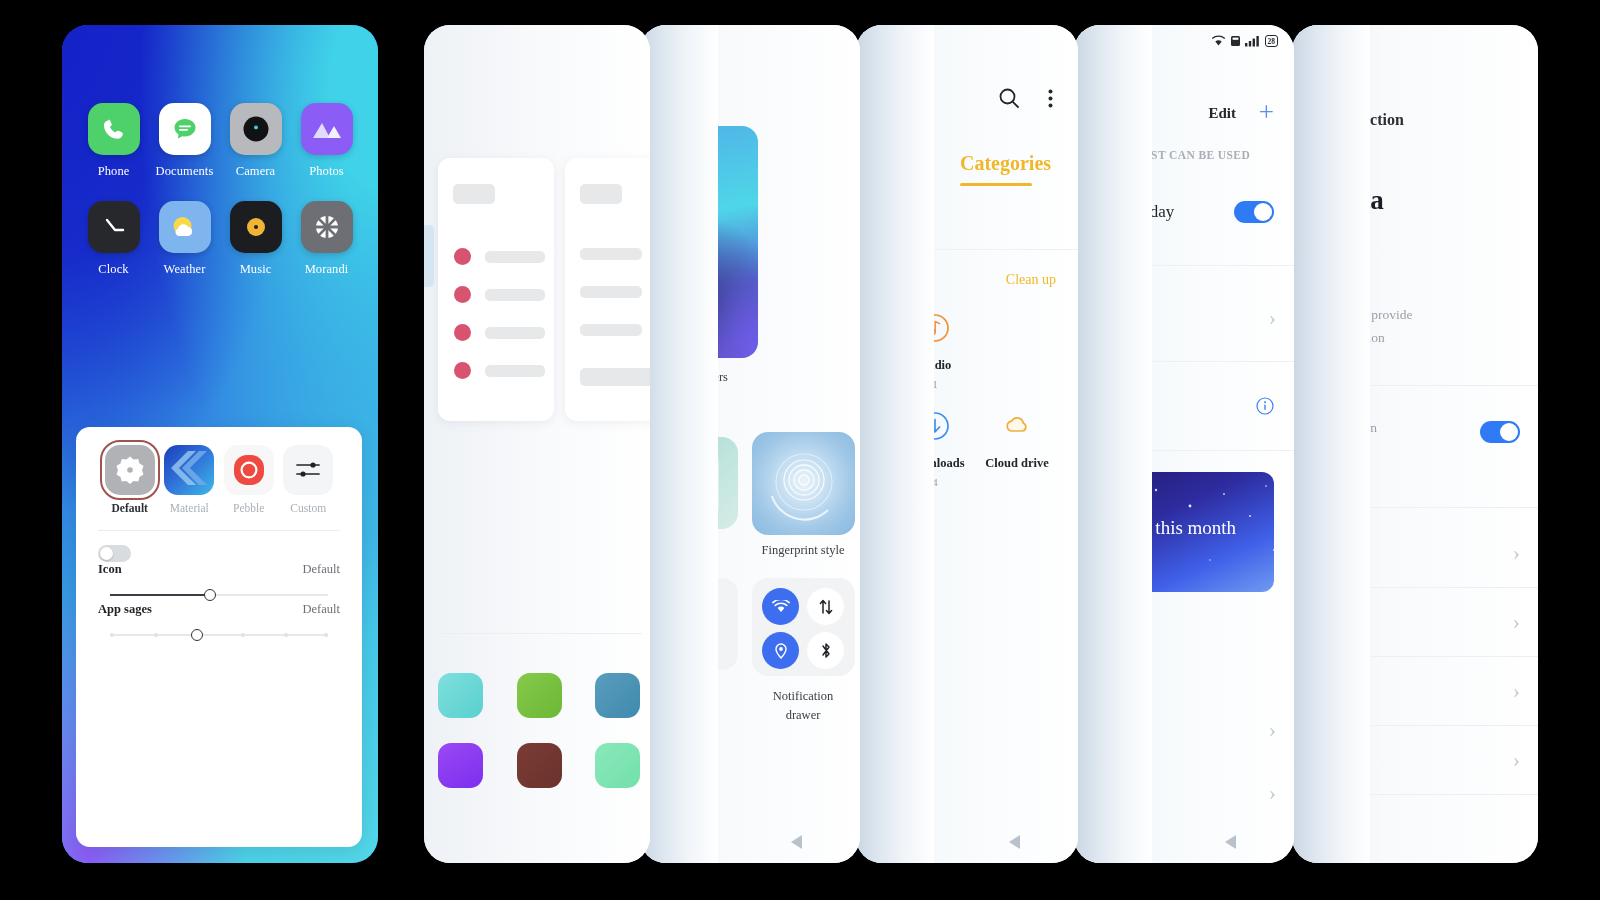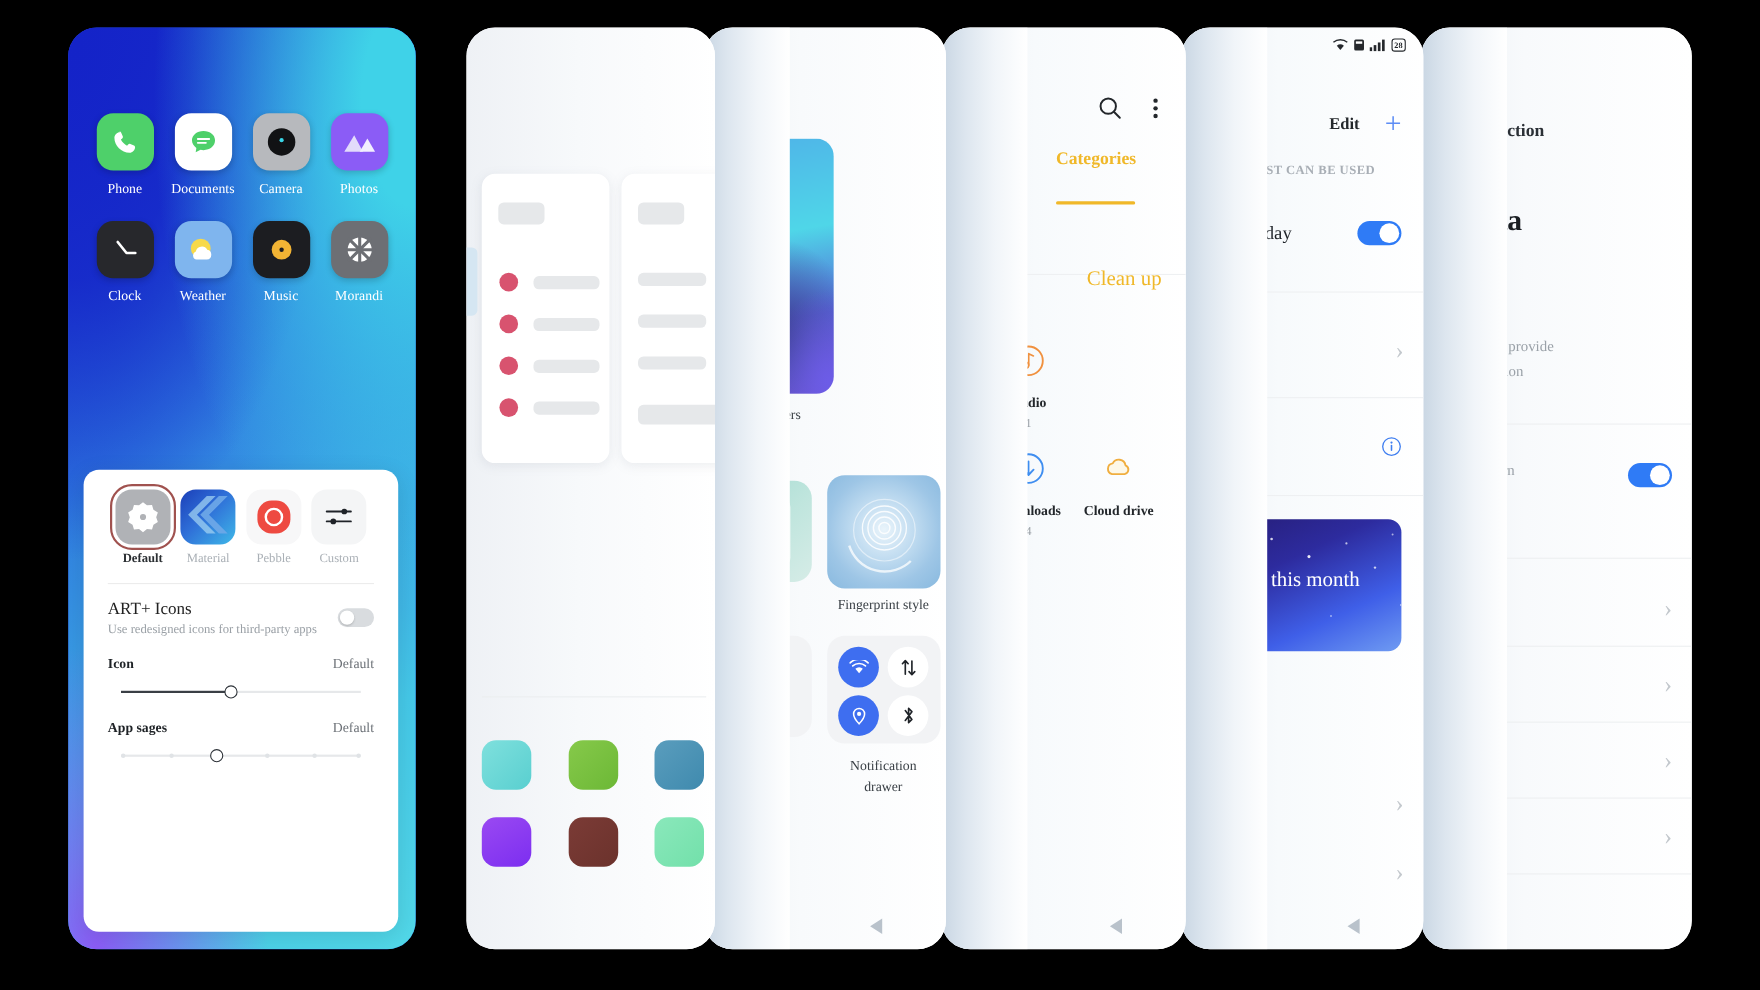--- a/index.html
+++ b/index.html
@@ -62,21 +62,21 @@
                  display:flex; align-items:center; justify-content:center; position:relative; }
   .style-thumb.sel { outline:2px solid #a0524f; outline-offset:3px; border-radius:15px; }
   .style-label { font-size:11.5px; color:#aab0b6; }
   .style-label.on { color:#2b2f33; font-weight:bold; }
   .sheet-div { height:1px; background:#ececec; margin:16px 0 14px; }
   .row-title { font-size:15.5px; color:#222; }
   .row-sub { font-size:11.5px; color:#9aa0a6; margin-top:3px; }
   .toggle-off { width:33px; height:17px; border-radius:9px; background:#d9dcdf; position:relative; }
   .toggle-off i { position:absolute; left:2px; top:2px; width:13px; height:13px; border-radius:50%;
                   background:#fff; box-shadow:0 1px 2px rgba(0,0,0,.2); }
-  .sliderow { display:flex; justify-content:space-between; align-items:center; margin-top:18px; }
+  .sliderow { display:flex; justify-content:space-between; align-items:center; }
   .slab { font-size:12.5px; font-weight:bold; color:#1e2226; }
   .sval { font-size:12.5px; color:#6b7076; }
   .track { position:relative; height:14px; margin:11px 12px 0; }
   .track .line { position:absolute; left:0; right:0; top:6px; height:1.6px; background:#e6e8ea; }
   .track .fill { position:absolute; left:0; top:6px; height:1.6px; background:#3a3f45; }
   .track .knob { position:absolute; top:1px; width:12px; height:12px; border-radius:50%;
                  background:#fff; border:1.6px solid #2f343a; }
   .track .dot { position:absolute; top:5px; width:4px; height:4px; border-radius:50%; background:#e0e3e6; }
 
   
@@ -120,21 +120,21 @@
     background:#f2f3f5; display:flex; flex-direction:column; align-items:center; justify-content:center; }
   #notifTile { left:112px; top:553px; width:103px; height:98px;
     background:#f2f3f5; padding:10px; }
   .qs { width:37px; height:37px; border-radius:50%; display:flex; align-items:center; justify-content:center; }
   .qs.on { background:#3e6ef0; color:#fff; }
   .qs.off { background:#fff; color:#1f2328; }
 
   
   #card4 { left: 856px; width: 222px; z-index: 3; }
   #card4 .inner { position:absolute; inset:0; background:linear-gradient(to right,#eaeff4 0%,#f7fafc 38%,#ffffff 100%); }
-  .fm-tabtext { position:absolute; top:111px; left:104px; font-size:16px; font-weight:bold; color:#f0b829; }
+  .fm-tabtext { position:absolute; top:127px; left:104px; font-size:20px; font-weight:bold; color:#f0b829; }
   .fm-underline { position:absolute; top:158px; left:104px; width:72px; height:2.5px; background:#f0b829; border-radius:2px; }
   .fm-div { position:absolute; left:0; right:0; height:1px; background:#eef0f2; }
   .catcell { position:absolute; text-align:center; width:86px; }
   .catname { font-size:12.5px; font-weight:bold; color:#22262a; margin-top:9px; }
   .catcount { font-size:11px; color:#9aa0a6; margin-top:5px; }
 
   
   #card5 { left: 1074px; width: 220px; z-index: 2; }
   #card5 .inner { position:absolute; inset:0; background:linear-gradient(to right,#e9eef4 0%,#f7fafc 40%,#ffffff 100%); }
   .statusbar { position:absolute; right:16px; top:10px; display:flex; align-items:center; gap:5px; }
@@ -311,21 +311,21 @@
       <circle cx="2.5" cy="9.5" r="2" fill="#23272b"></circle>
       <circle cx="2.5" cy="16.5" r="2" fill="#23272b"></circle>
     </svg>
 
     <div class="fm-tabtext">Categories</div>
     <div class="fm-underline"></div>
 
     <div class="fm-div" style="top:224px;"></div>
 
     <div style="position:absolute;left:-4px;top:233px;font-size:12.5px;color:#b3b9bf;">ed</div>
-    <div style="position:absolute;right:22px;top:218px;font-size:19px;color:#f0b829;">Clean up</div>
+    <div style="position:absolute;right:22px;top:247px;font-size:14px;color:#f0b829;">Clean up</div>
 
     <div class="catcell" style="left:-48px;top:286px;">
       <svg width="34" height="34" viewBox="0 0 34 34">
         <circle cx="17" cy="17" r="13" fill="none" stroke="#8b7fe8" stroke-width="1.7"></circle>
       </svg>
       <div class="catname">os</div>
       <div class="catcount"></div>
     </div>
 
     <div class="catcell" style="left:36px;top:286px;">
@@ -645,24 +645,20 @@
               <circle cx="8" cy="15" r="2.6" fill="#1f2328"></circle>
             </svg>
           </div>
           <div class="style-label">Custom</div>
         </div>
       </div>
 
       <div class="sheet-div"></div>
 
       <div style="display:flex;justify-content:space-between;align-items:center;">
-        <div>
-          <div class="row-title">ART+ Icons</div>
-          <div class="row-sub">Use redesigned icons for third-party apps</div>
-        </div>
         <div class="toggle-off">
             <i></i>
           </div>
       </div>
 
       <div class="sliderow">
         <span class="slab">Icon</span>
         <span class="sval">Default</span>
       </div>
       <div class="track">

